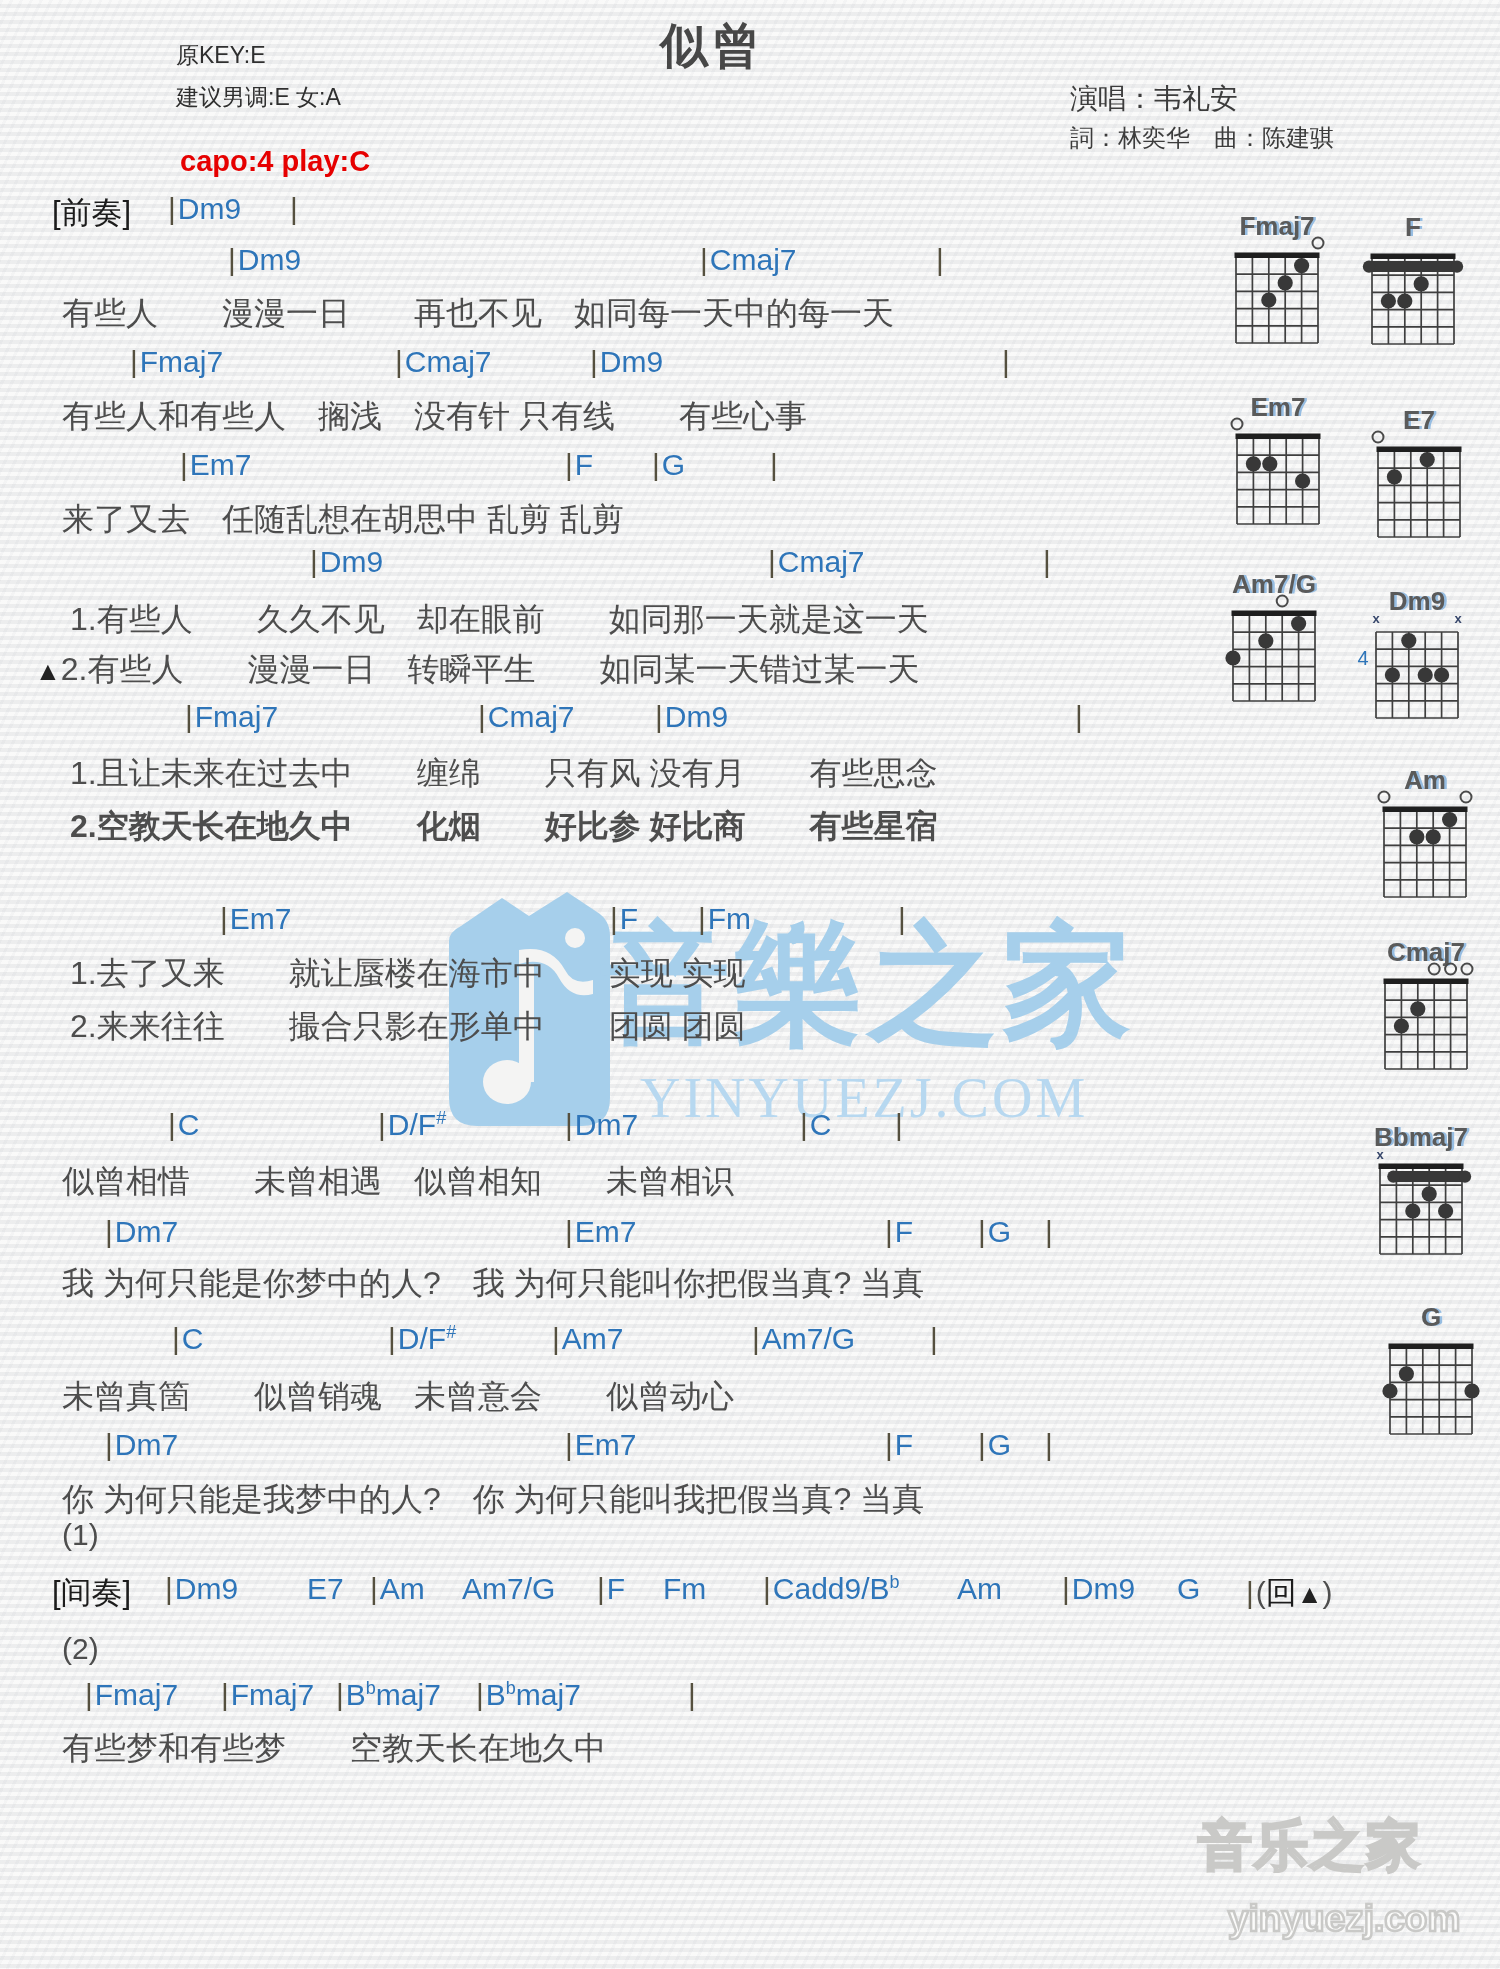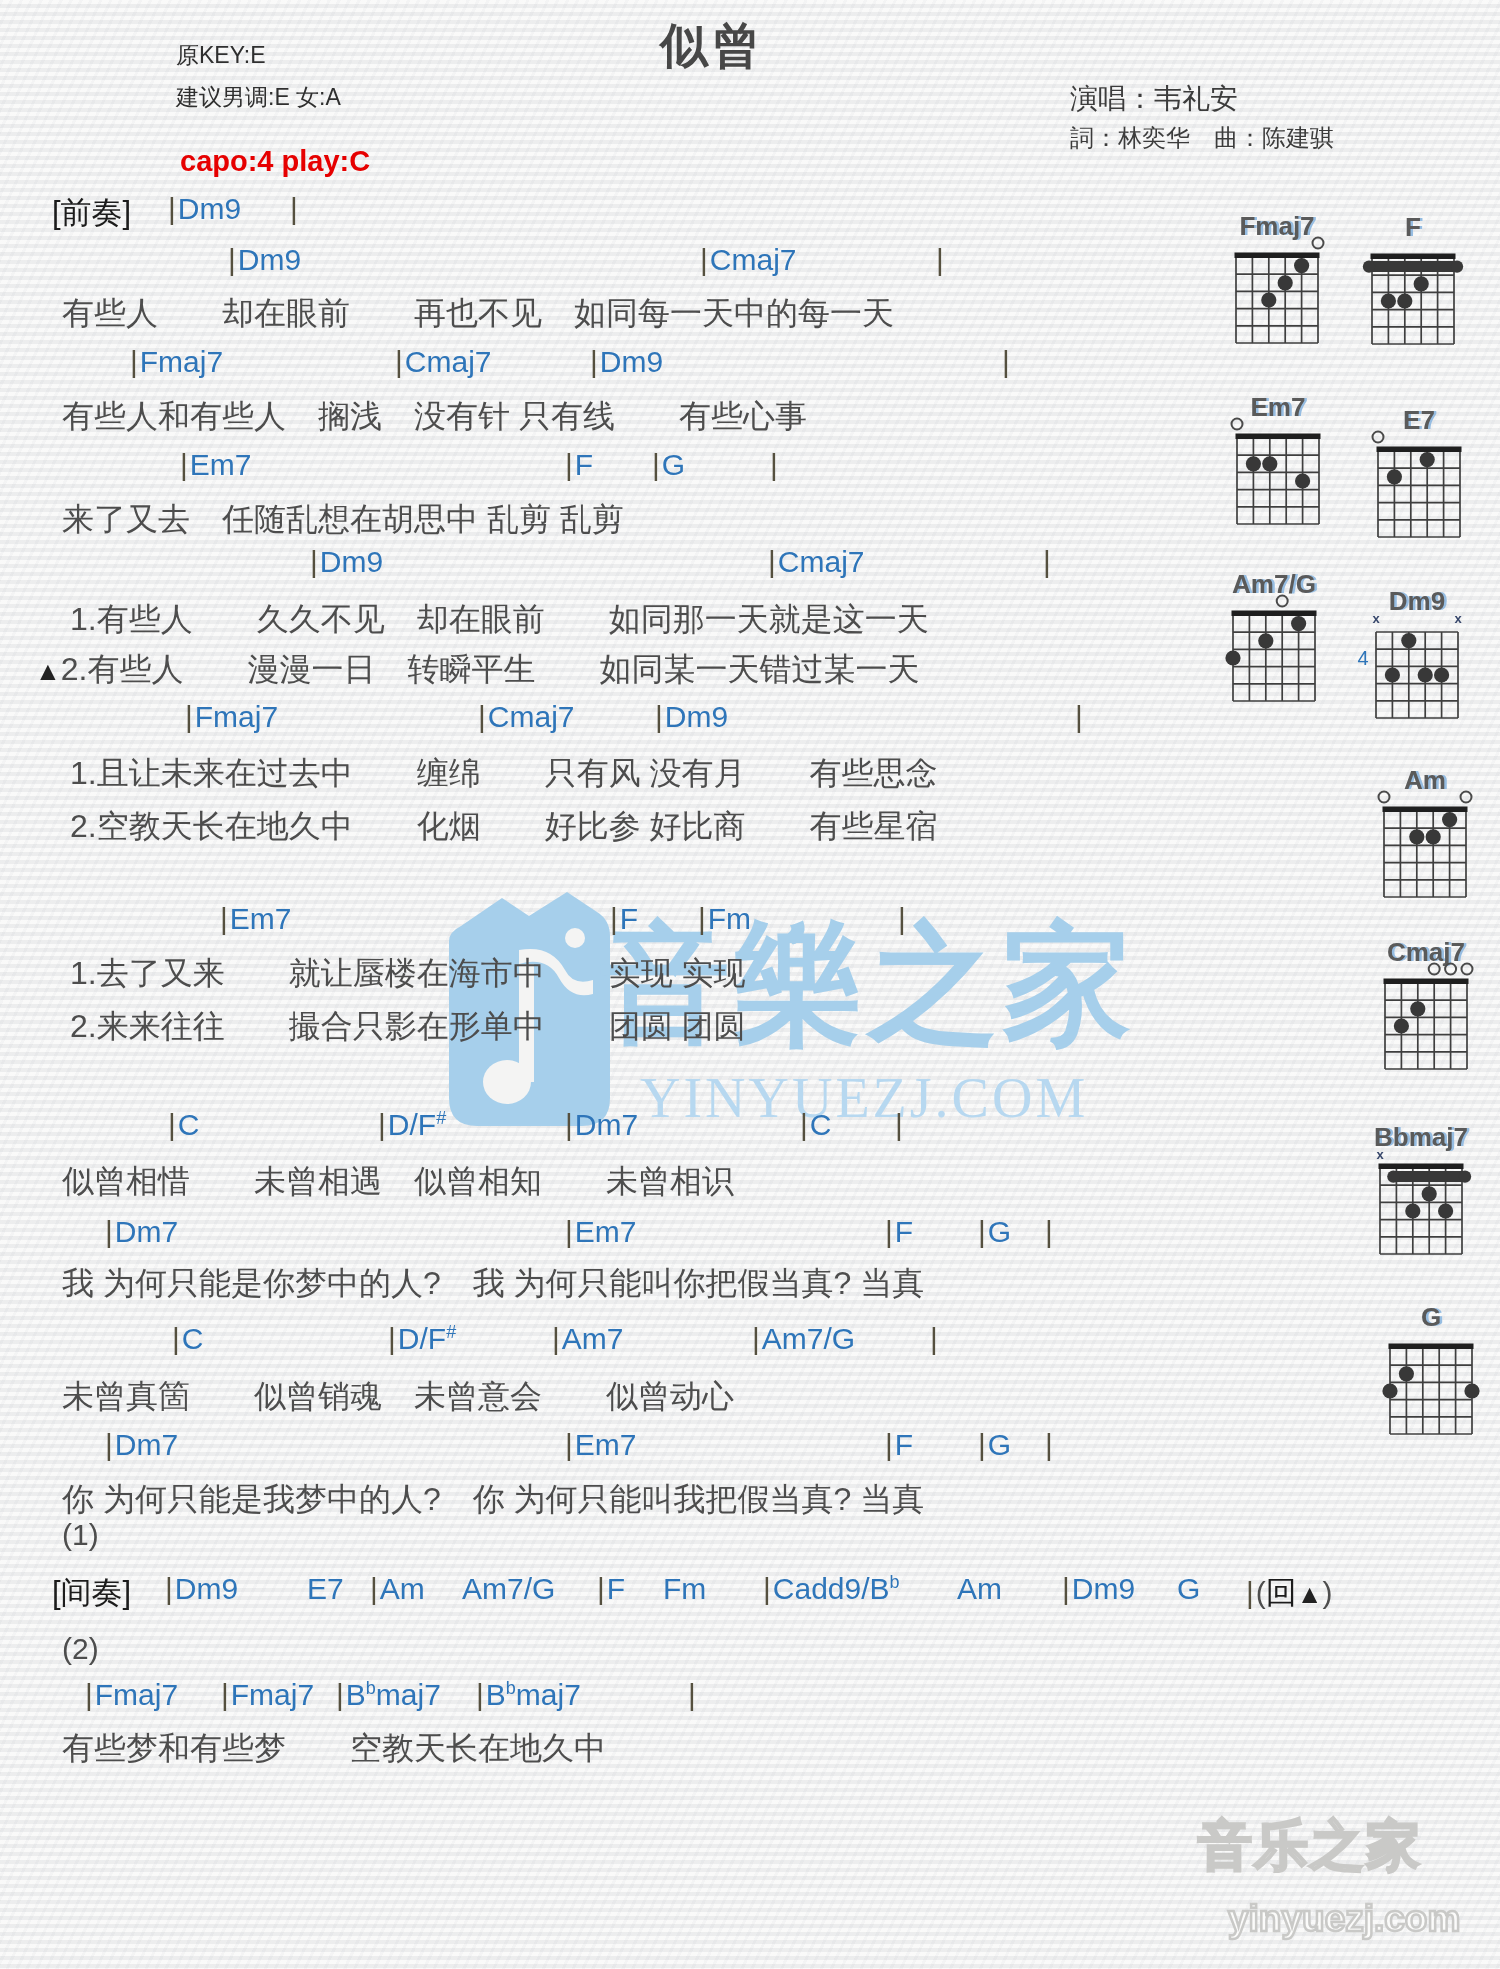--- a/index.html
+++ b/index.html
@@ -83,21 +83,21 @@
           <span class="tok" style="left: 52px;"><span class="t-label">[前奏]</span></span>
           <span class="tok" style="left: 168px;"><span class="t-bar">|</span><span class="t-chord">Dm9</span></span>
           <span class="tok" style="left: 290px;"><span class="t-bar">|</span></span>
         </div>
         <div class="score-line" style="top: 243px;">
           <span class="tok" style="left: 228px;"><span class="t-bar">|</span><span class="t-chord">Dm9</span></span>
           <span class="tok" style="left: 700px;"><span class="t-bar">|</span><span class="t-chord">Cmaj7</span></span>
           <span class="tok" style="left: 936px;"><span class="t-bar">|</span></span>
         </div>
         <div class="score-line" style="top: 292px;">
-          <span class="tok" style="left: 62px;"><span class="t-lyric">有些人　　却在眼前　　再也不见　如同每一天中的每一天</span></span>
+          <span class="tok" style="left: 62px;"><span class="t-lyric">有些人　　漫漫一日　　再也不见　如同每一天中的每一天</span></span>
         </div>
         <div class="score-line" style="top: 345px;">
           <span class="tok" style="left: 130px;"><span class="t-bar">|</span><span class="t-chord">Fmaj7</span></span>
           <span class="tok" style="left: 395px;"><span class="t-bar">|</span><span class="t-chord">Cmaj7</span></span>
           <span class="tok" style="left: 590px;"><span class="t-bar">|</span><span class="t-chord">Dm9</span></span>
           <span class="tok" style="left: 1002px;"><span class="t-bar">|</span></span>
         </div>
         <div class="score-line" style="top: 395px;">
           <span class="tok" style="left: 62px;"><span class="t-lyric">有些人和有些人　搁浅　没有针 只有线　　有些心事</span></span>
         </div>
@@ -124,21 +124,21 @@
         <div class="score-line" style="top: 700px;">
           <span class="tok" style="left: 185px;"><span class="t-bar">|</span><span class="t-chord">Fmaj7</span></span>
           <span class="tok" style="left: 478px;"><span class="t-bar">|</span><span class="t-chord">Cmaj7</span></span>
           <span class="tok" style="left: 655px;"><span class="t-bar">|</span><span class="t-chord">Dm9</span></span>
           <span class="tok" style="left: 1075px;"><span class="t-bar">|</span></span>
         </div>
         <div class="score-line" style="top: 752px;">
           <span class="tok" style="left: 70px;"><span class="t-lyric">1.且让未来在过去中　　缠绵　　只有风 没有月　　有些思念</span></span>
         </div>
         <div class="score-line" style="top: 805px;">
-          <span class="tok" style="left: 70px;"><span class="t-lyric">2.空教天长在地久中　　化烟　　好比参 好比商　　有些星宿</span></span>
+          <span class="tok" style="left: 70px; font-weight: bold;"><span class="t-lyric">2.空教天长在地久中　　化烟　　好比参 好比商　　有些星宿</span></span>
         </div>
         <div class="score-line" style="top: 902px;">
           <span class="tok" style="left: 220px;"><span class="t-bar">|</span><span class="t-chord">Em7</span></span>
           <span class="tok" style="left: 610px;"><span class="t-bar">|</span><span class="t-chord">F</span></span>
           <span class="tok" style="left: 698px;"><span class="t-bar">|</span><span class="t-chord">Fm</span></span>
           <span class="tok" style="left: 898px;"><span class="t-bar">|</span></span>
         </div>
         <div class="score-line" style="top: 952px;">
           <span class="tok" style="left: 70px;"><span class="t-lyric">1.去了又来　　就让蜃楼在海市中　　实现 实现</span></span>
         </div>

